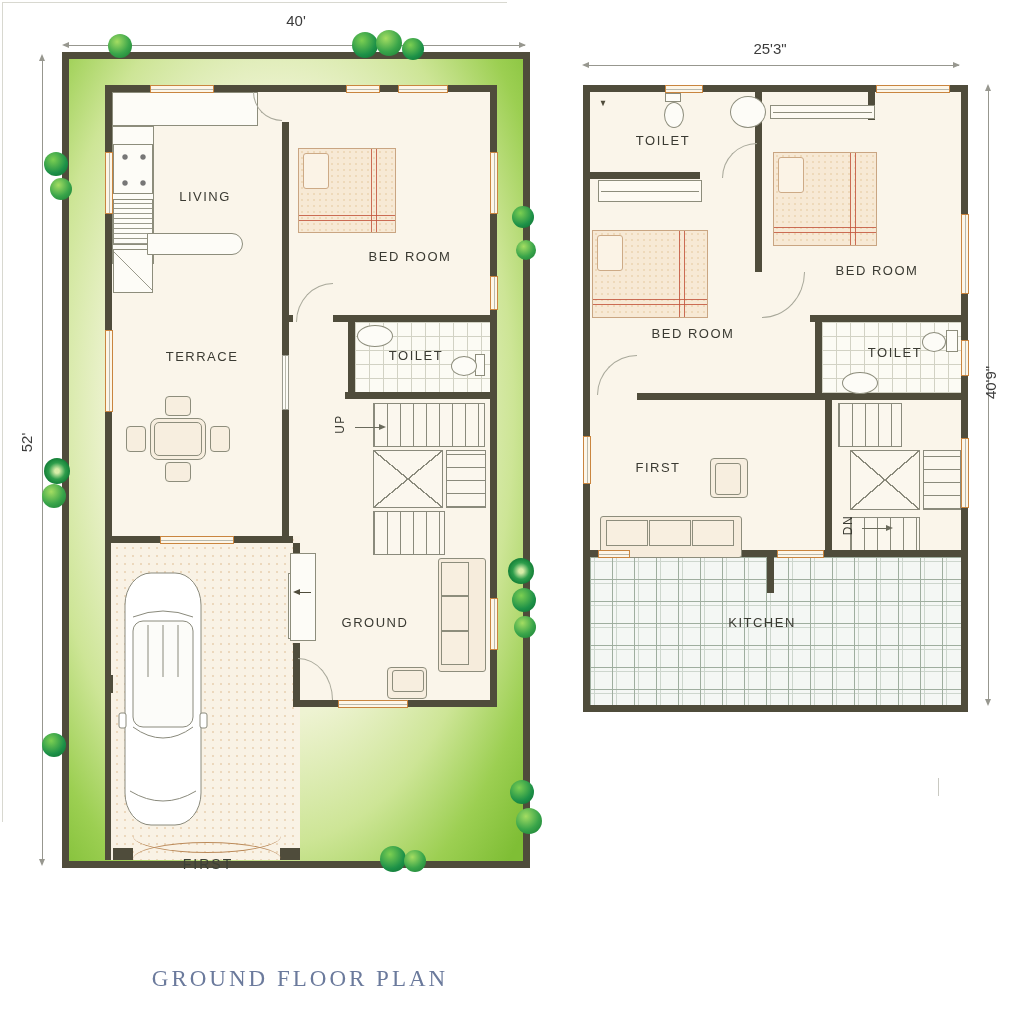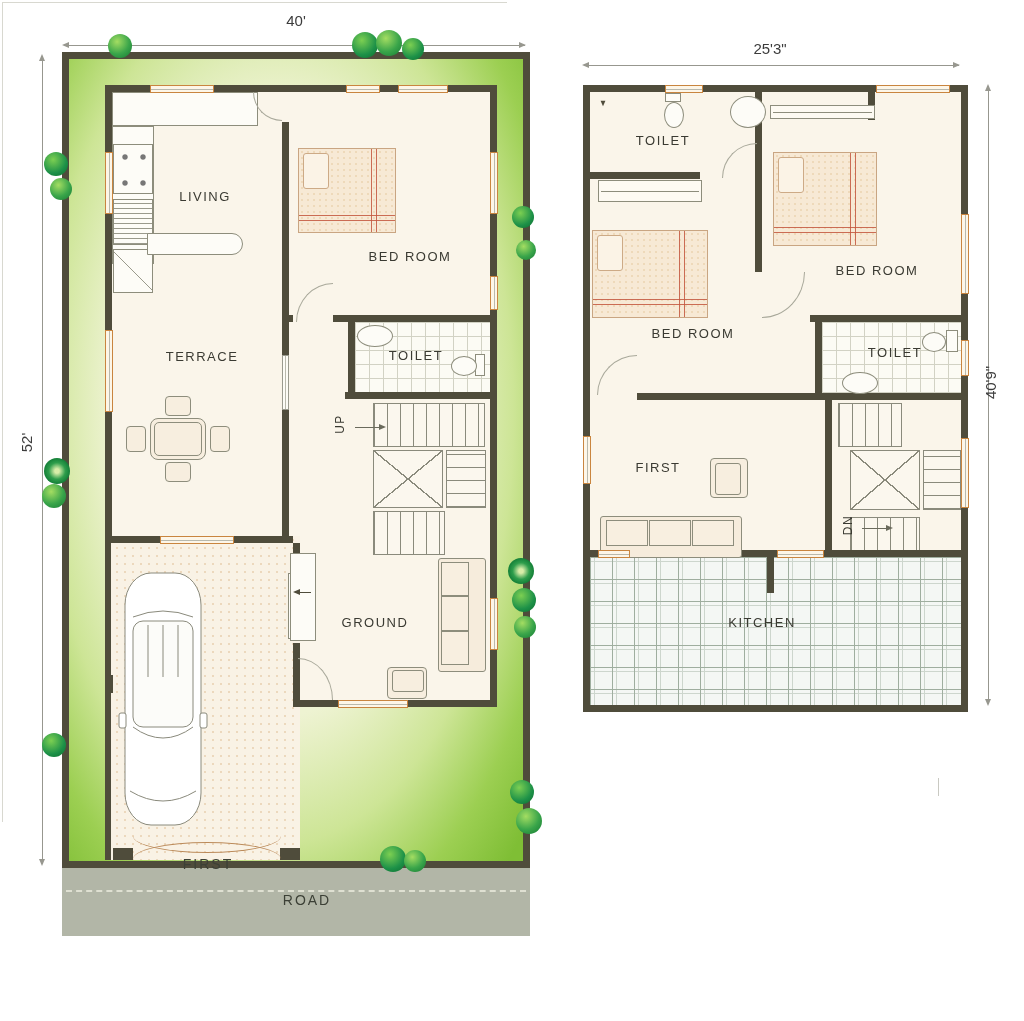--- a/index.html
+++ b/index.html
@@ -166,24 +166,20 @@
       <rect x="83" y="148" width="7" height="15" rx="2" fill="#fff" stroke="#8a8a7c"></rect>
     </svg>
 
     <div class="lbl" style="left:76px;top:130px;width:120px">LIVING</div>
     <div class="lbl" style="left:281px;top:190px;width:120px">BED ROOM</div>
     <div class="lbl" style="left:73px;top:290px;width:120px">TERRACE</div>
     <div class="lbl" style="left:287px;top:289px;width:120px">TOILET</div>
     <div class="lbl" style="left:246px;top:556px;width:120px">GROUND</div>
   </div>
 
-  <div style="position:absolute;left:62px;top:868px;width:468px;height:68px;background:#b2b6a7">
-    <div style="position:absolute;left:4px;right:4px;top:22px;border-top:2px dashed #e7e8da;opacity:.85"></div>
-    <div class="lbl" style="left:185px;top:24px;width:120px;font-size:14px;letter-spacing:2px;color:#3c4036">ROAD</div>
-  </div>
   <div class="lbl" style="left:170px;top:856px;width:76px;font-size:14px;letter-spacing:2px;color:#3c4036;z-index:8">FIRST</div>
 
   <div class="dimline" style="left:67px;top:45px;width:458px;height:1px"></div>
   <div class="arr arr-l" style="left:62px;top:42px"></div>
   <div class="arr arr-r" style="left:519px;top:42px"></div>
   <div class="dimtext" style="left:246px;top:12px;width:100px">40'</div>
   <div class="dimline" style="left:42px;top:57px;width:1px;height:806px"></div>
   <div class="arr arr-u" style="left:39px;top:54px"></div>
   <div class="arr arr-d" style="left:39px;top:859px"></div>
   <div class="dimtext rot" style="left:8px;top:434px;width:36px">52'</div>
@@ -289,14 +285,15 @@
 
   <div class="dimline" style="left:587px;top:65px;width:372px;height:1px"></div>
   <div class="arr arr-l" style="left:582px;top:62px"></div>
   <div class="arr arr-r" style="left:953px;top:62px"></div>
   <div class="dimtext" style="left:720px;top:40px;width:100px">25'3"</div>
   <div class="dimline" style="left:988px;top:87px;width:1px;height:616px"></div>
   <div class="arr arr-u" style="left:985px;top:84px"></div>
   <div class="arr arr-d" style="left:985px;top:699px"></div>
   <div class="dimtext rot" style="left:964px;top:374px;width:52px">40'9"</div>
 
+  <div class="title" style="left:140px;top:966px;width:320px">GROUND FLOOR PLAN</div>
 
 </div>
 
 </body></html>

